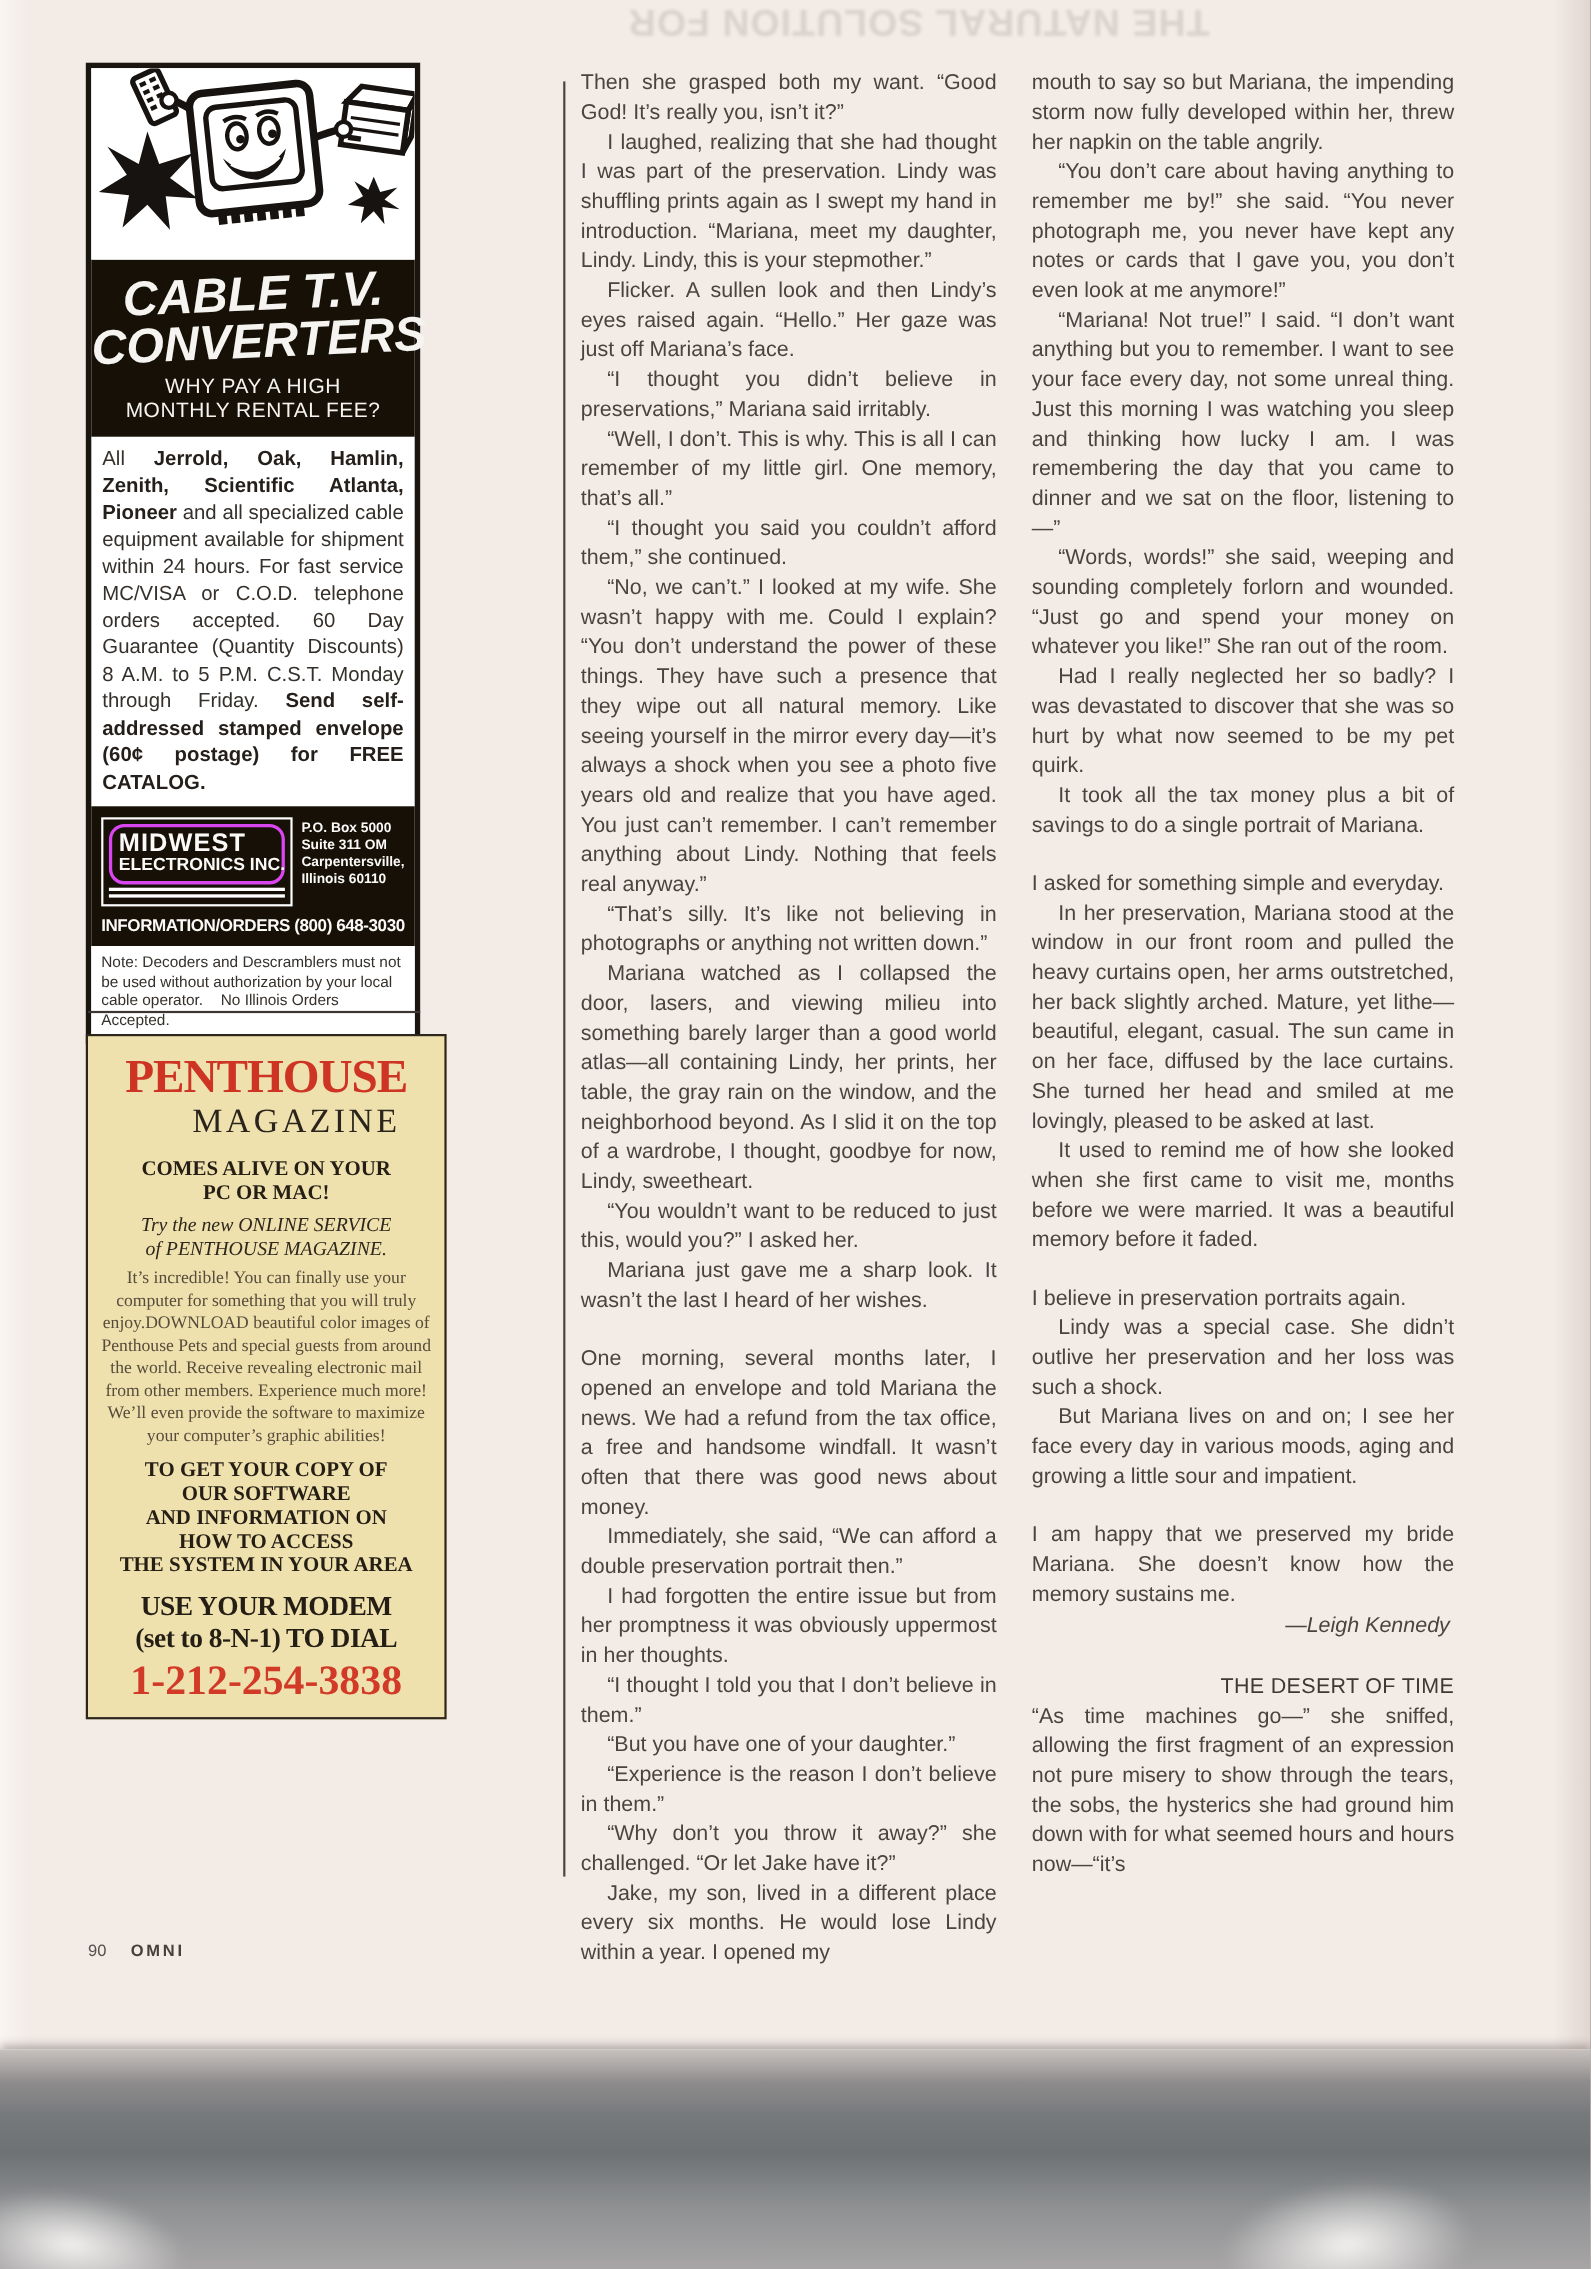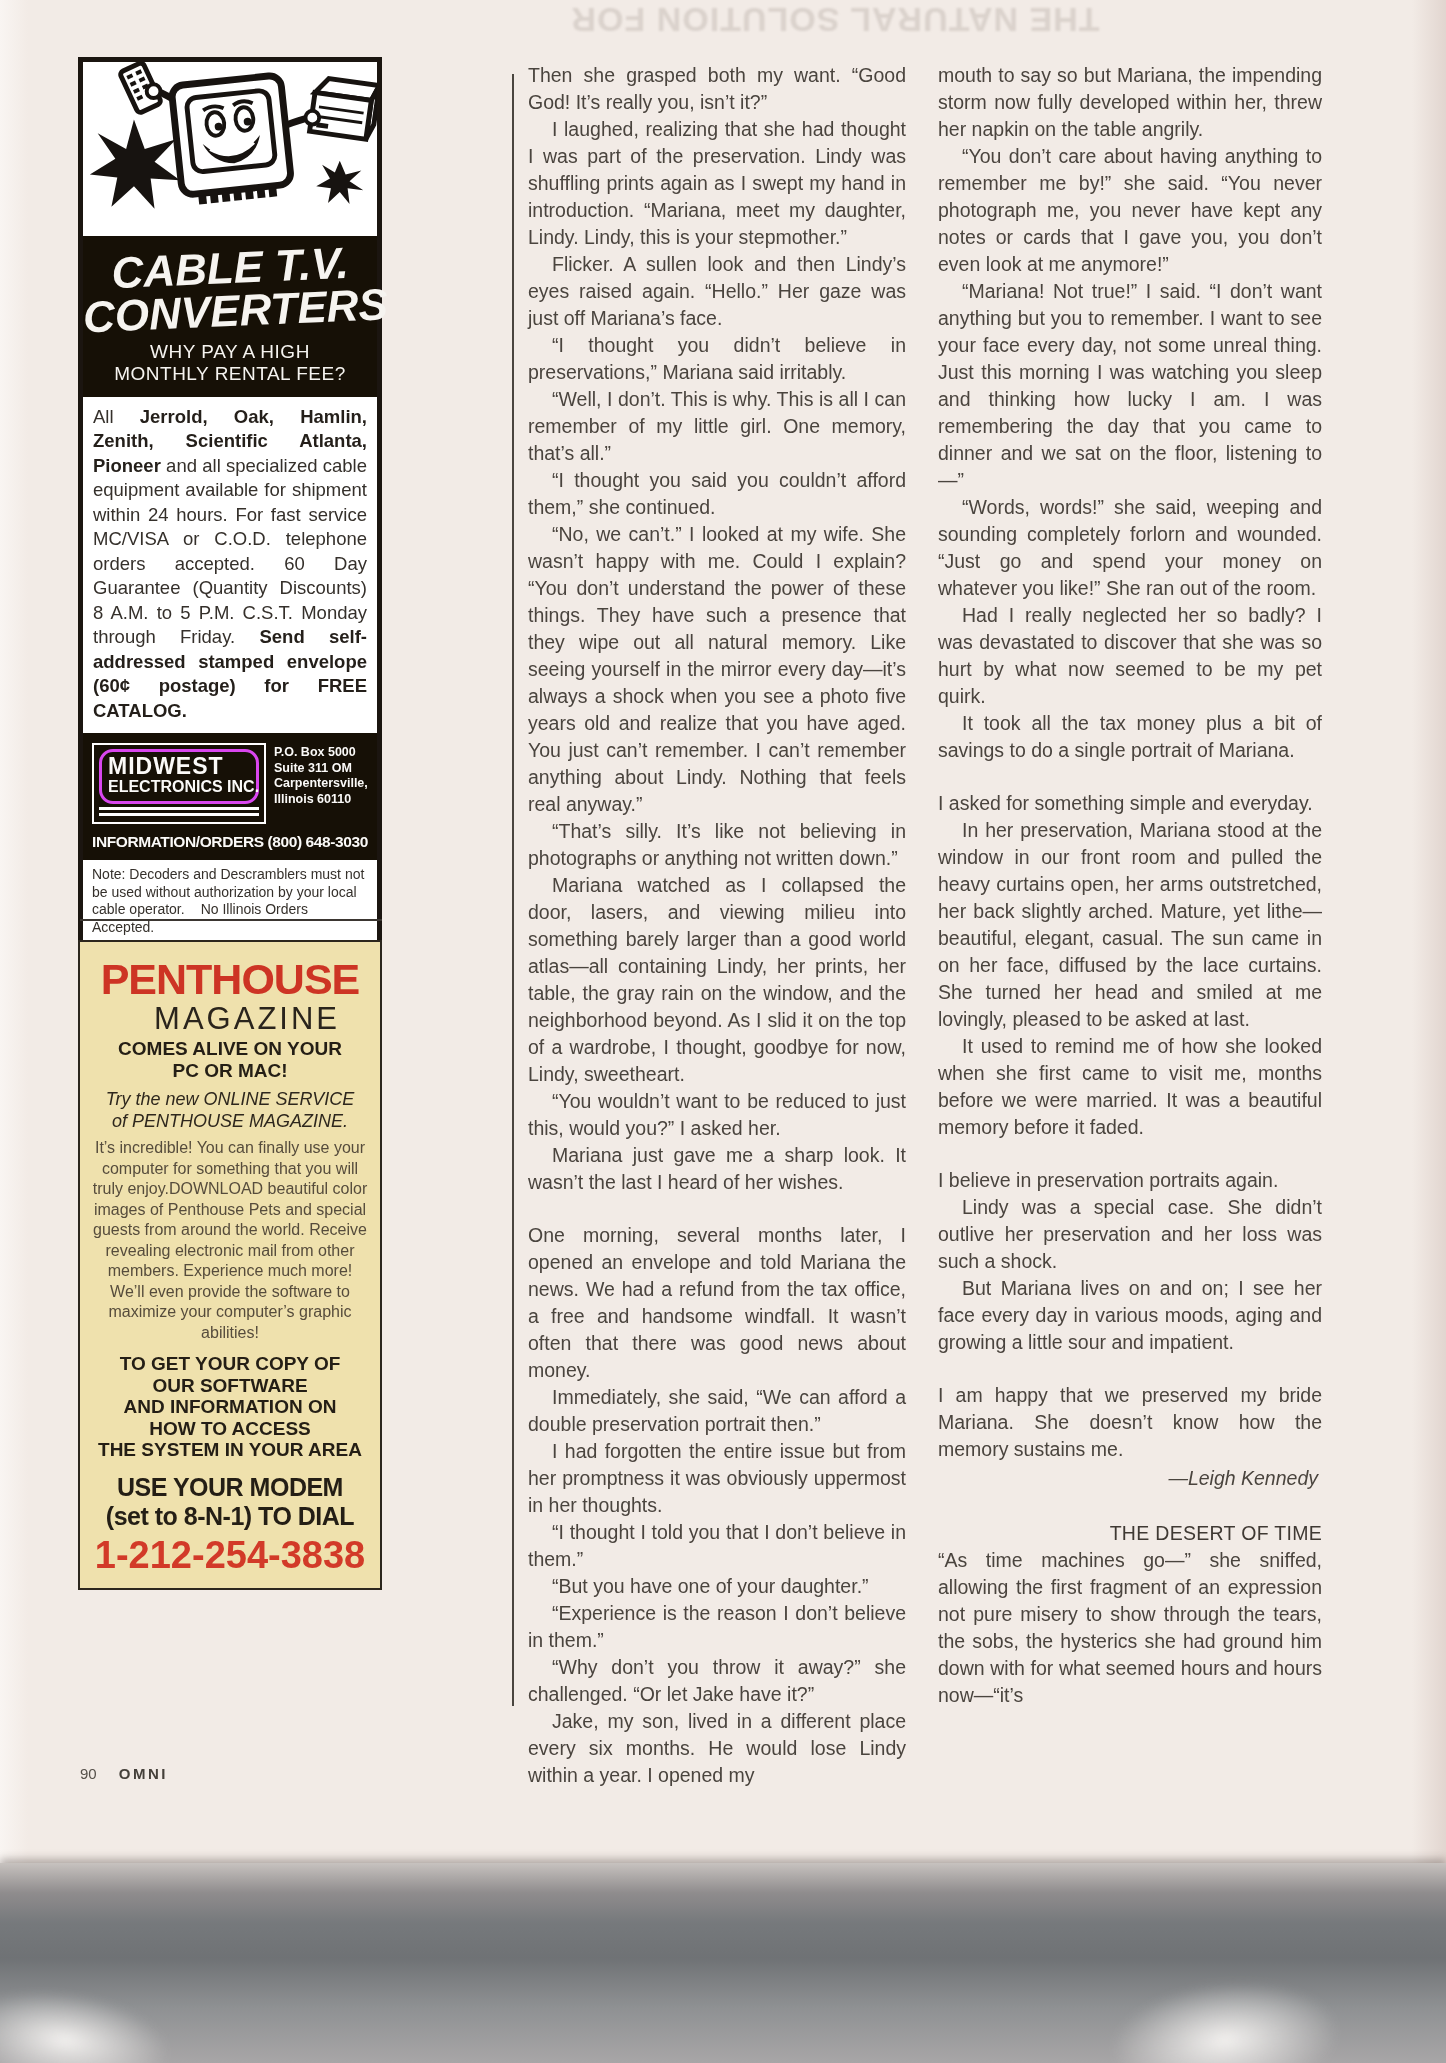--- a/index.html
+++ b/index.html
@@ -37,25 +37,25 @@
   .logo-l2{font-size:16px;font-weight:bold;line-height:1.1;white-space:nowrap;}
   .logo-bar{height:3px;background:#fff;margin-top:3px;}
   .addr{margin-left:8px;font-size:12.5px;font-weight:bold;line-height:15.5px;padding-top:2px;}
   .orders{margin-top:9px;font-size:15.5px;font-weight:bold;letter-spacing:-0.4px;white-space:nowrap;}
   .cable-note{padding:6px 9px 8px;font-size:14px;line-height:17.5px;color:#35302b;background:#fff;}
   .note-extra{padding-left:16px;}
 
   .ad-sep{position:absolute;left:80px;top:919px;width:302px;height:2px;background:#3b3631;}
 
   
-  .ad.penthouse{position:absolute;left:78px;top:940px;width:304px;box-sizing:border-box;
-        border:2px solid #2c261d;background:#efe1ad;padding:16px 10px 14px;text-align:center;}
+  .ad.penthouse{position:absolute;left:78px;top:940px;width:328px;box-sizing:border-box;
+        border:2px solid #2c261d;background:#efe1ad;padding:16px 10px 14px;text-align:center;font-family:Liberation Serif, serif;}
   .ph-title{font-size:43px;font-weight:bold;color:#cd3424;letter-spacing:-1px;line-height:1;}
   .ph-sub{font-size:31px;color:#2a241c;letter-spacing:3px;line-height:1.05;text-align:right;padding-right:30px;margin-top:2px;}
-  .ph-headline{margin-top:2px;font-weight:bold;font-size:19px;color:#241e15;line-height:1.2;}
+  .ph-headline{margin-top:16px;font-weight:bold;font-size:19px;color:#241e15;line-height:1.2;}
   .ph-tagline{margin-top:6px;font-style:italic;font-size:18px;color:#2e271d;line-height:1.2;}
   .ph-body{margin:6px 0 0;font-size:16px;line-height:20.5px;color:#564c3c;}
   .ph-cta{margin-top:10px;font-weight:bold;font-size:19px;line-height:21.5px;color:#241e15;}
   .ph-modem{margin-top:12px;font-weight:bold;font-size:25px;line-height:29px;color:#241e15;letter-spacing:-0.5px;}
   .ph-phone{margin-top:5px;font-weight:bold;font-size:38px;color:#d23a28;line-height:1;}
   .ph-fine{margin:9px 0 0;font-size:14.5px;line-height:18px;color:#6a5e48;}
 
   
   .story{position:absolute;top:62px;font-size:19.5px;line-height:27px;color:#4a443e;}
   .story.col1{left:528px;width:378px;}

